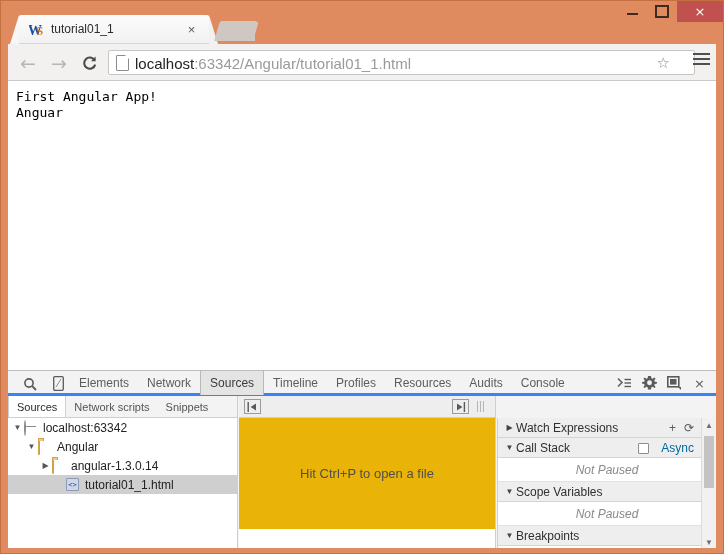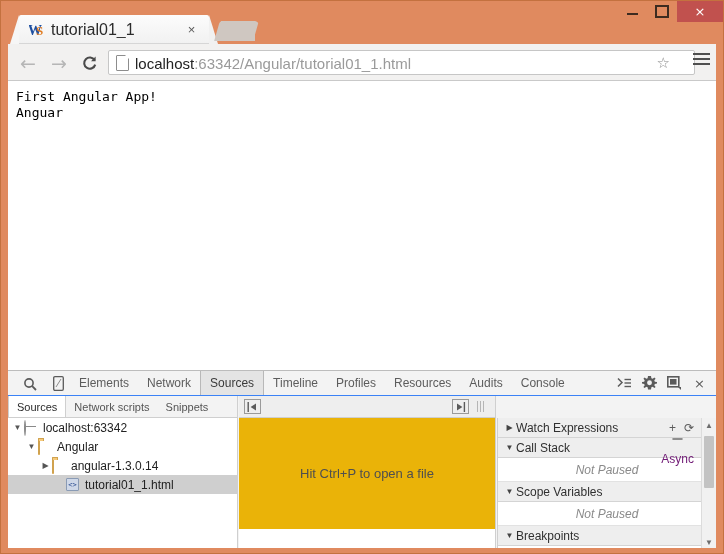--- a/index.html
+++ b/index.html
@@ -62,21 +62,21 @@
     border-color: transparent transparent #f1f1f1 transparent;
   }
 
   .tab-favicon {
     position: absolute; left: 10px; top: 7px;
     width: 16px; height: 16px;
   }
   .tab-title {
     position: absolute; left: 32px; top: 6px;
     width: 128px;
-    font-size: 16px;
+    font-size: 12px;
     color: #2b2b2b;
     white-space: nowrap;
     overflow: hidden;
     text-overflow: ellipsis;
     line-height: 17px;
   }
   .tab-close {
     position: absolute; right: 10px; top: 7px;
     width: 15px; height: 15px;
     font-size: 13px; line-height: 15px;
@@ -211,21 +211,21 @@
     border-top: 1px solid #bcbcbc;
     box-sizing: border-box;
     overflow: hidden;
   }
 
   
   #dt-tabrow {
     position: absolute; left: 0; top: 0;
     width: 708px; height: 25px;
     background: #f3f3f3;
-    border-bottom: 1px solid #3b82f6;
+    border-bottom: 3px solid #3b82f6;
     box-sizing: border-box;
   }
   .dt-icobtn {
     position: absolute; top: 3px;
     width: 24px; height: 19px;
     display: flex; align-items: center; justify-content: center;
     color: #5a5a5a;
   }
   #dt-search { left: 10px; }
   #dt-device { left: 38px; }
@@ -445,21 +445,21 @@
   .sb-actions {
     position: absolute; right: 22px; top: 0;
     height: 20px;
     display: flex; align-items: center; gap: 8px;
     color: #5d5d5d; font-size: 12px;
   }
   .sb-async {
     position: absolute; right: 22px; top: 0;
     height: 20px;
     display: flex; align-items: center; gap: 12px;
-    font-size: 12px; color: #701a75; flex-direction: column;
+    font-size: 12px; color: #0369a1;
   }
   .sb-checkbox {
     width: 11px; height: 11px;
     border: 1px solid #8e8e8e;
     background: #fff;
     border-radius: 1px;
     box-sizing: border-box;
   }
   .sb-empty {
     height: 23px;

